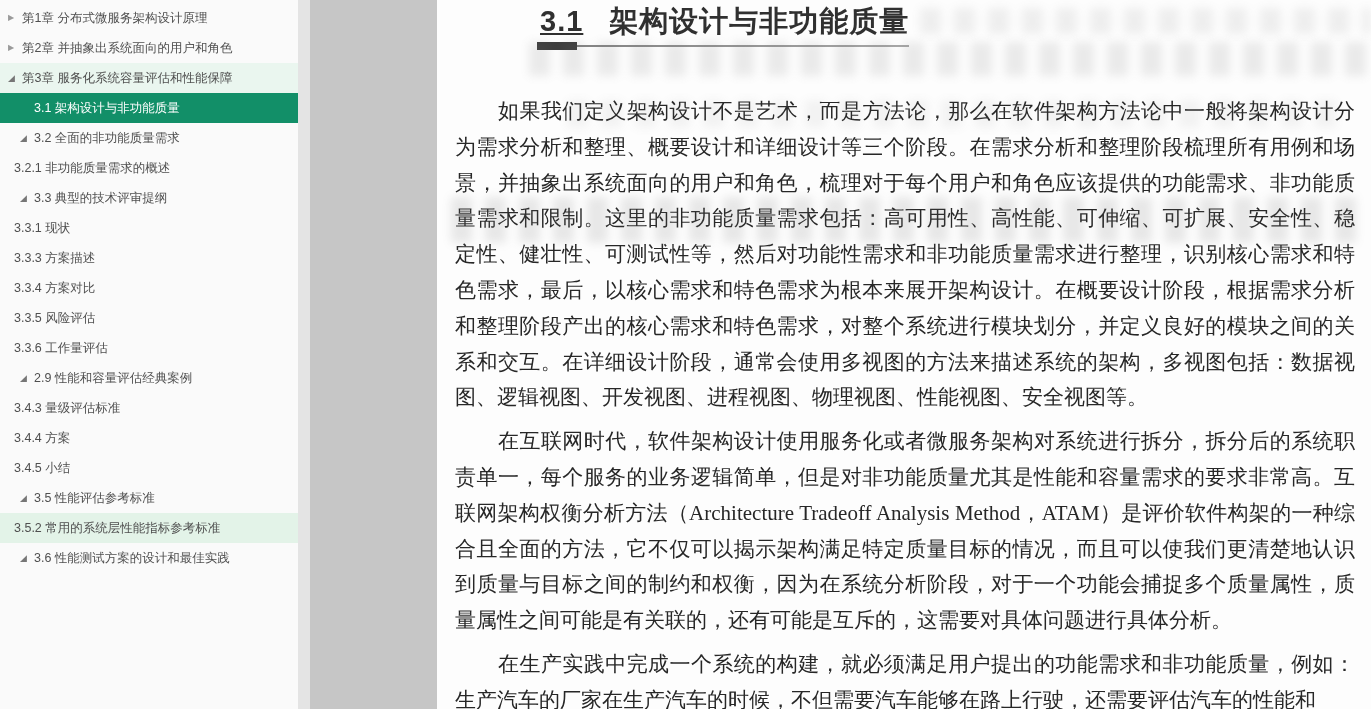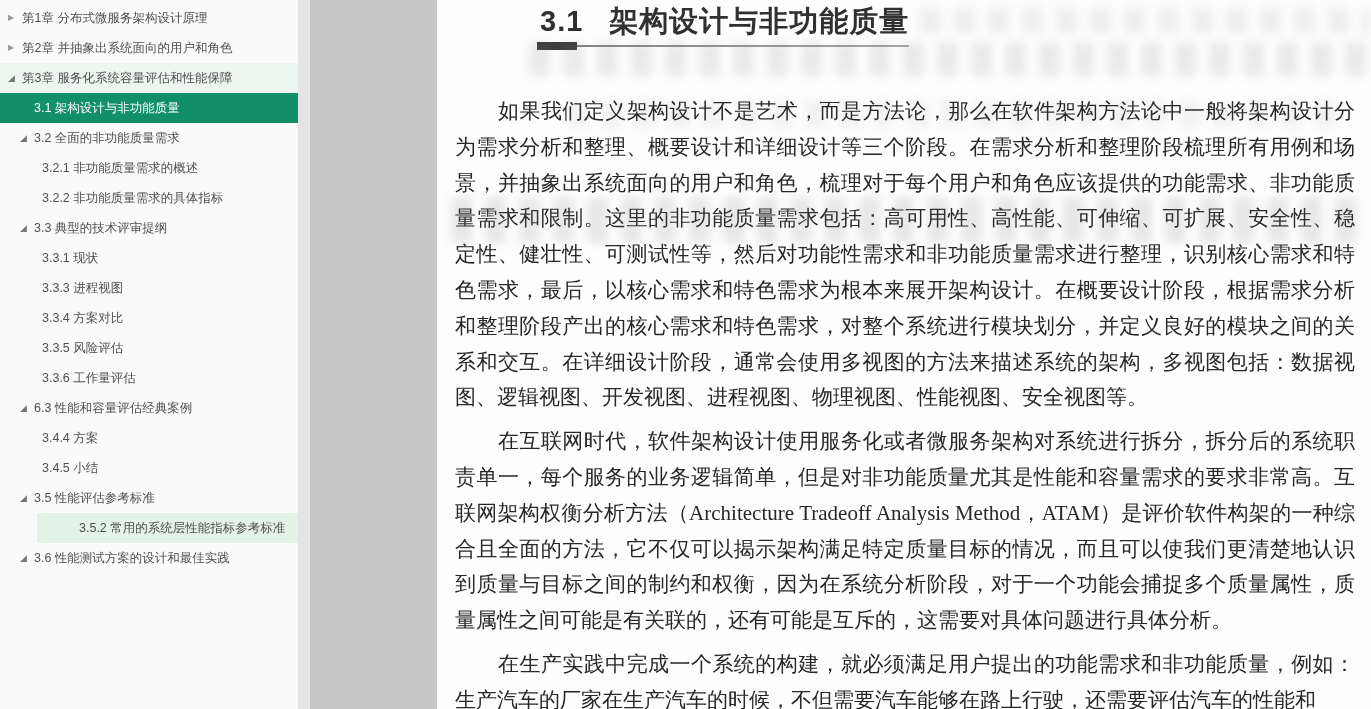--- a/index.html
+++ b/index.html
@@ -21,44 +21,44 @@
     font-size:12.5px;color:#4f4f4f;cursor:pointer;white-space:nowrap;
   }
   .toc-row .arrow{
     width:14px;flex-shrink:0;display:inline-flex;justify-content:flex-start;
     font-size:8px;color:#9a9a9a;line-height:1;
   }
   .toc-row .arrow.exp{color:#767676;font-size:9px;}
   .toc-row .arrow.none{visibility:hidden;}
   .toc-row.lv1{padding-left:8px;}
   .toc-row.lv2{padding-left:20px;}
-  .toc-row.lv3{padding-left:28px;}
+  .toc-row.lv3{}
   .toc-row.chapter-highlight{background:var(--row-highlight,#eaf6ef);}
-  .toc-row.highlight{background:var(--row-highlight-soft,#e3f3e8);margin-left:37px;}
+  .toc-row.highlight{background:var(--row-highlight-soft,#e3f3e8);}
   .toc-row.selected{background:var(--accent-green,#128f68);color:#ffffff;}
   .toc-row.selected .arrow{color:#ffffff;}
   .sidebar-scroll{
     position:absolute;top:0;right:0;width:12px;height:709px;
     background:#e4e4e4;
   }
 
   
   .gutter{width:127px;height:709px;flex-shrink:0;background:var(--gutter-gray,#c6c6c6);}
 
   
   .page{
     position:relative;flex:1;height:709px;overflow:hidden;
     background:var(--page-bg,#fdfdfd);
   }
   .heading{
     margin:4px 0 0 103px;font-size:29px;font-weight:600;color:#303030;
     letter-spacing:1px;line-height:34px;
     font-family:"Liberation Sans","DejaVu Sans",sans-serif;
   }
-  .heading .h-num{margin-right:26px;}
+  .heading .h-num{margin-right:26px;text-decoration:underline;}
   .rule{display:flex;align-items:center;margin:4px 0 0 100px;width:372px;}
   .rule-block{width:40px;height:8px;background:#3d3d3d;flex-shrink:0;}
   .rule-line{flex:1;height:2px;background:linear-gradient(90deg,#848484,#a8a8a8);}
   .page-body{
     margin:44px 16px 0 18px;
     font-family:"Liberation Serif","DejaVu Serif",serif;
     font-size:21px;line-height:35.8px;color:#272727;
     text-align:justify;
   }
   .para{margin:0 0 8px 0;text-indent:2.05em;}
@@ -97,51 +97,51 @@
     <span class="toc-label">3.1 架构设计与非功能质量</span>
   </div>
         <div class="toc-row lv2">
     <span class="arrow exp">◢</span>
     <span class="toc-label">3.2 全面的非功能质量需求</span>
   </div>
         <div class="toc-row lv3">
     <span class="arrow none"></span>
     <span class="toc-label">3.2.1 非功能质量需求的概述</span>
   </div>
-        <div class="toc-row lv3">
-    <span class="arrow none"></span>
-    <span class="toc-label">3.2.2 非功能质量需求的具体指标</span>
-  </div>
         <div class="toc-row lv2">
     <span class="arrow exp">◢</span>
     <span class="toc-label">3.3 典型的技术评审提纲</span>
   </div>
         <div class="toc-row lv3">
     <span class="arrow none"></span>
     <span class="toc-label">3.3.1 现状</span>
   </div>
         <div class="toc-row lv3">
     <span class="arrow none"></span>
-    <span class="toc-label">3.3.3 进程视图</span>
+    <span class="toc-label">3.3.3 方案描述</span>
   </div>
         <div class="toc-row lv3">
     <span class="arrow none"></span>
     <span class="toc-label">3.3.4 方案对比</span>
   </div>
         <div class="toc-row lv3">
     <span class="arrow none"></span>
     <span class="toc-label">3.3.5 风险评估</span>
   </div>
         <div class="toc-row lv3">
     <span class="arrow none"></span>
     <span class="toc-label">3.3.6 工作量评估</span>
   </div>
         <div class="toc-row lv2">
     <span class="arrow exp">◢</span>
-    <span class="toc-label">6.3 性能和容量评估经典案例</span>
+    <span class="toc-label">2.9 性能和容量评估经典案例</span>
+  </div>
+        <div class="toc-row lv3">
+    <span class="arrow none"></span>
+    <span class="toc-label">3.4.3 量级评估标准</span>
   </div>
         <div class="toc-row lv3">
     <span class="arrow none"></span>
     <span class="toc-label">3.4.4 方案</span>
   </div>
         <div class="toc-row lv3">
     <span class="arrow none"></span>
     <span class="toc-label">3.4.5 小结</span>
   </div>
         <div class="toc-row lv2">

